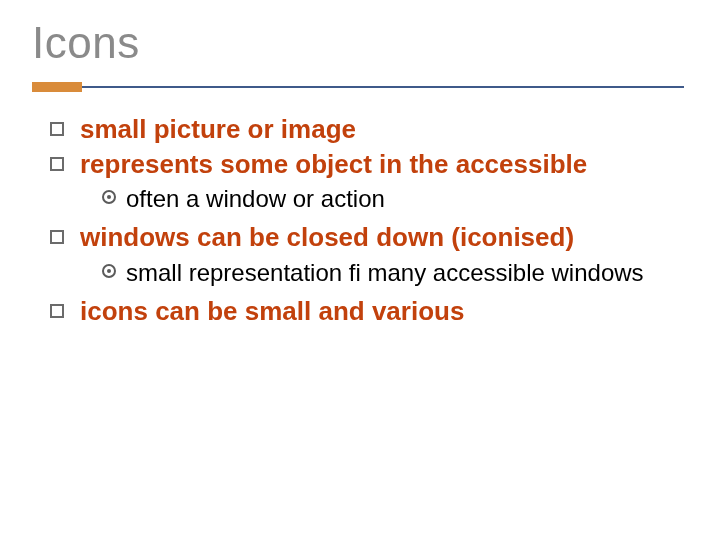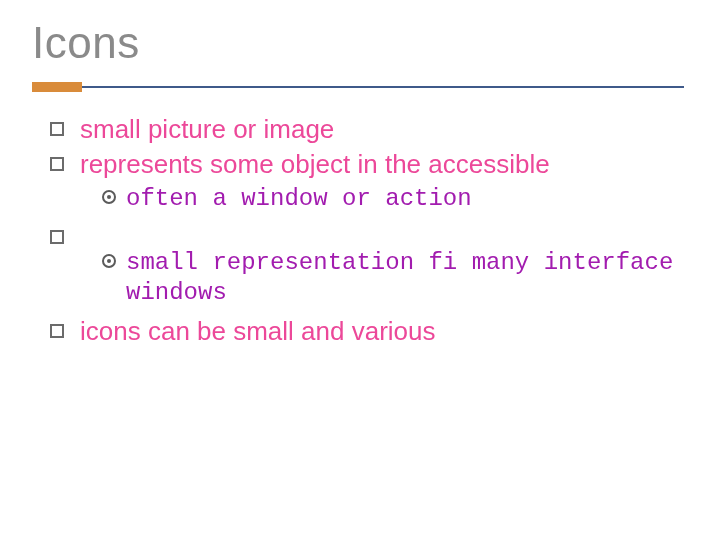--- a/index.html
+++ b/index.html
@@ -53,21 +53,22 @@
     height: 14px;
     border: 2px solid #6b6b6b;
     box-sizing: border-box;
     margin-top: 8px;
     margin-right: 16px;
     flex: 0 0 auto;
   }
   .b1 .txt {
     font-size: 26px;
     line-height: 1.2;
-    color: #ec4899;
+    color: #c2410c;
+    font-weight: bold;
   }
   .b2-group {
     margin: 4px 0 8px 52px;
   }
   .b2 {
     display: flex;
     align-items: flex-start;
     margin: 2px 0;
   }
   .b2 .dot {
@@ -87,22 +88,21 @@
     width: 4px;
     height: 4px;
     background: #5b5b5b;
     border-radius: 50%;
     top: 3px;
     left: 3px;
   }
   .b2 .txt {
     font-size: 24px;
     line-height: 1.25;
-    color: #a21caf;
-    font-family: Liberation Mono, monospace;
+    color: #000000;
   }
 </style>
 </head>
 <body>
 
 <div class="slide">
 
   <h1 class="title">Icons</h1>
 
   <div class="rule-wrap">
@@ -123,25 +123,26 @@
     </div>
     <div class="b2-group">
       <div class="b2">
         <span class="dot"></span>
         <span class="txt">often a window or action</span>
       </div>
     </div>
 
     <div class="b1">
       <span class="mark"></span>
+      <span class="txt">windows can be closed down (iconised)</span>
     </div>
     <div class="b2-group">
       <div class="b2">
         <span class="dot"></span>
-        <span class="txt">small representation fi many interface windows</span>
+        <span class="txt">small representation fi many accessible windows</span>
       </div>
     </div>
 
     <div class="b1">
       <span class="mark"></span>
       <span class="txt">icons can be small and various</span>
     </div>
 
   </div>
 </div>

